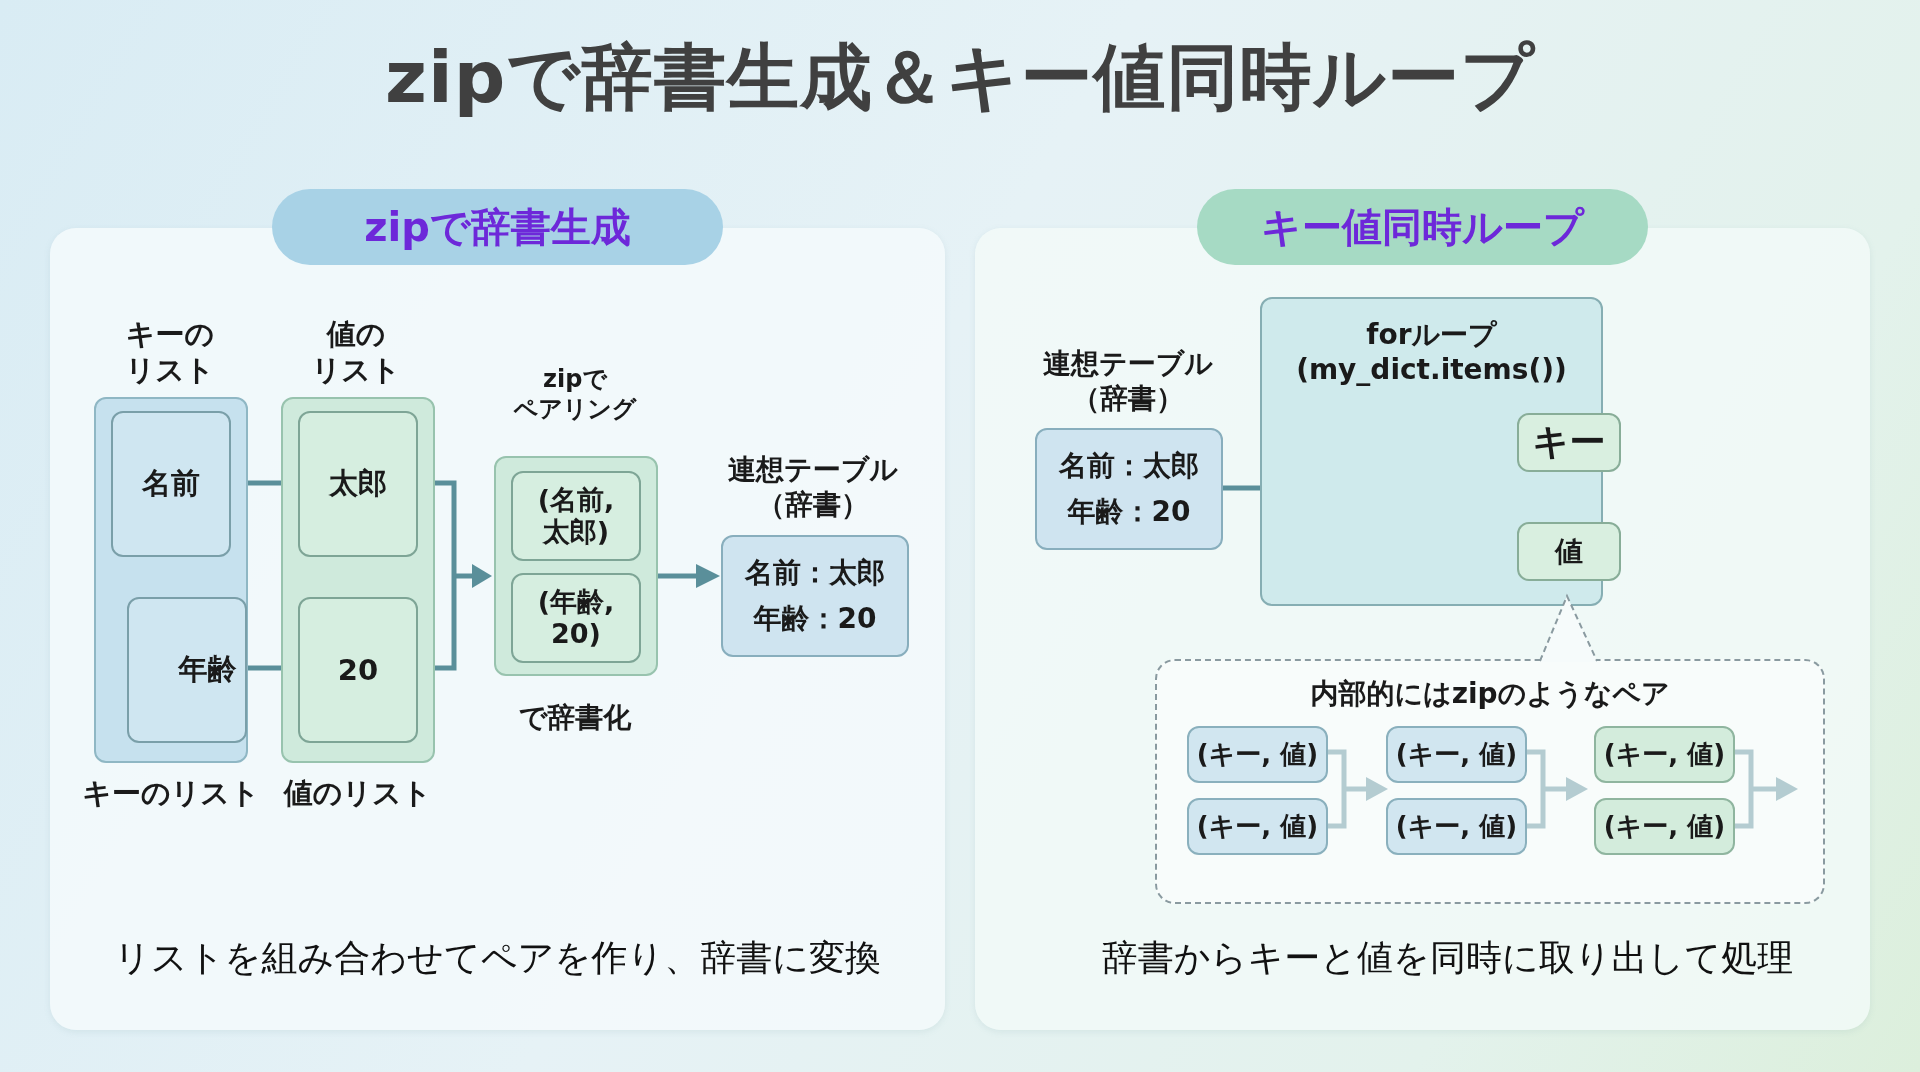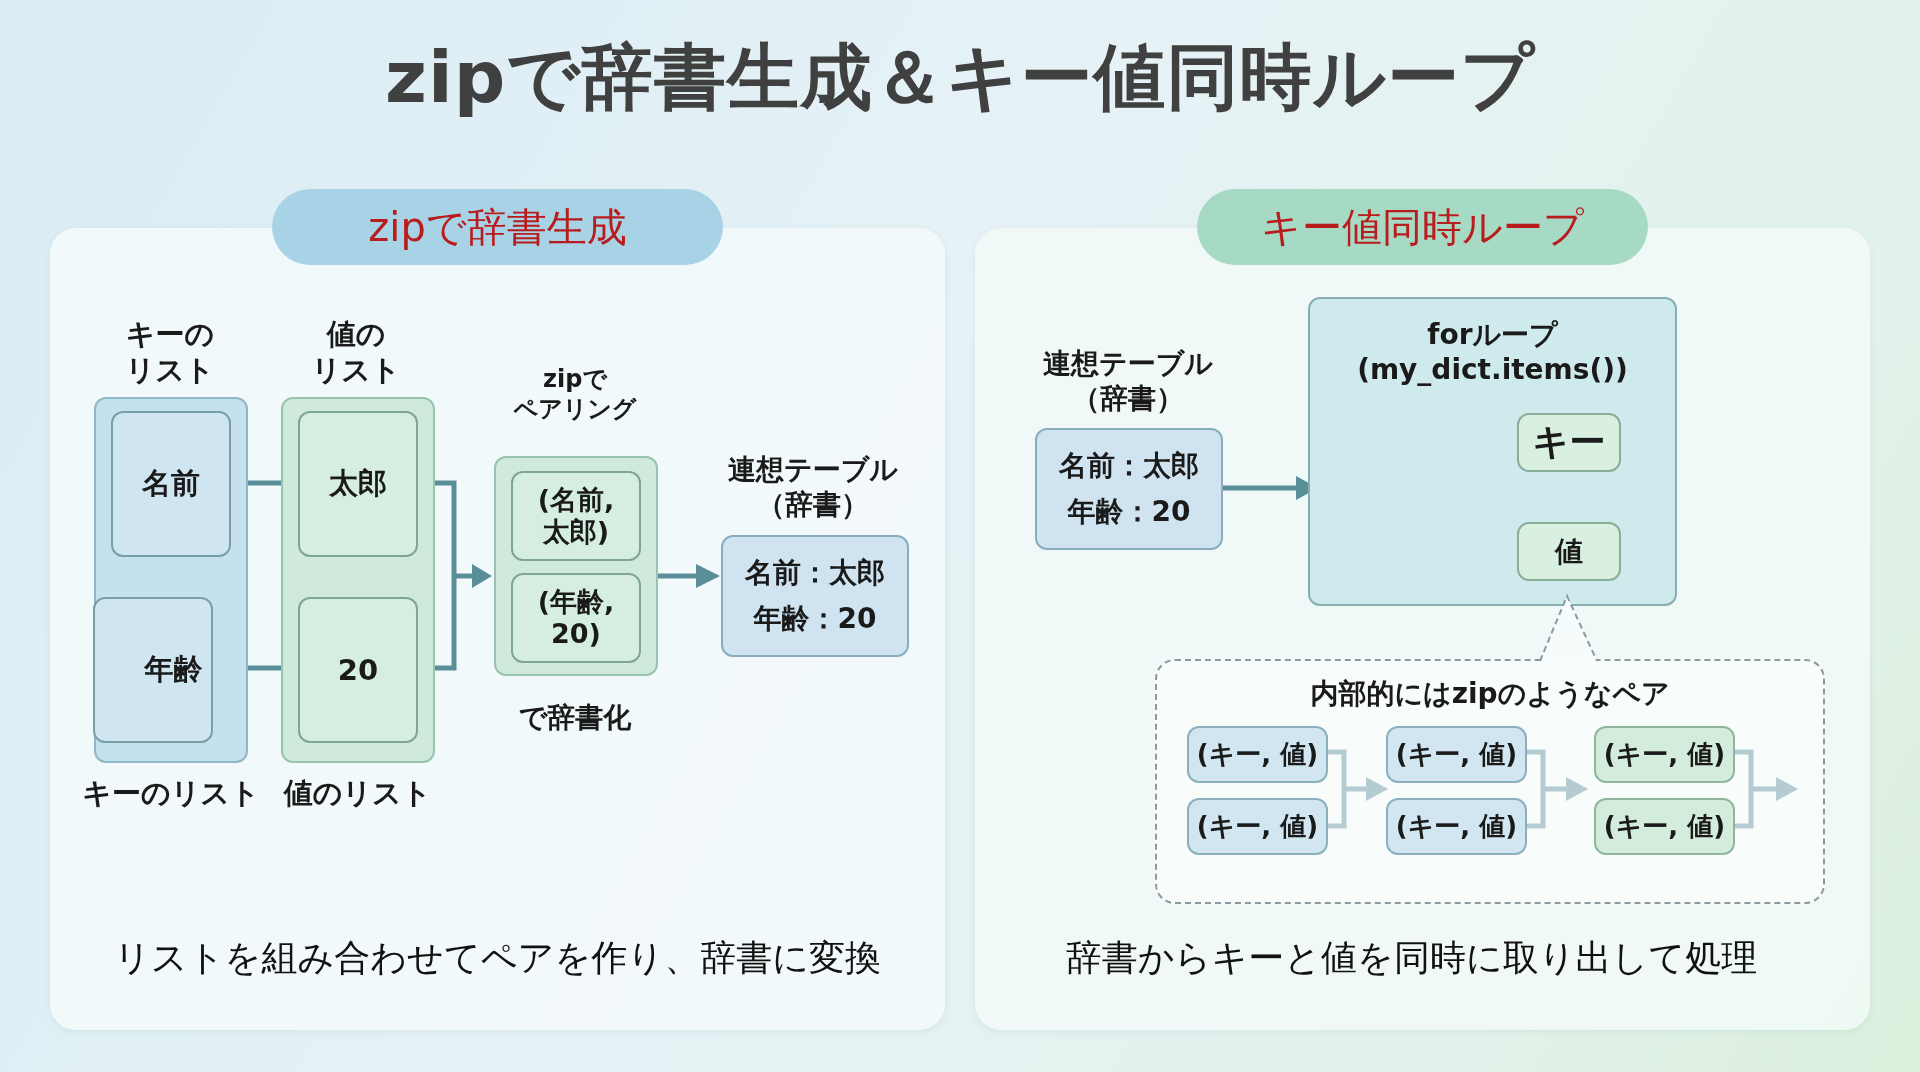--- a/index.html
+++ b/index.html
@@ -17,21 +17,21 @@
   .panel {
     top:228px; width:895px; height:802px; border-radius:26px;
     background: rgba(244,250,252,0.85);
     box-shadow: 0 2px 6px rgba(120,160,170,0.15);
   }
   .panel.left { left:50px; }
   .panel.right { left:975px; background: rgba(242,250,248,0.85); }
   .pill {
     top:189px; width:451px; height:76px; border-radius:38px;
     display:flex; align-items:center; justify-content:center;
-    font-size:40px; font-weight:normal; color:#b91c1c;
+    font-size:40px; font-weight:bold; color:#6d28d9;
   }
   .pill.blue { left:272px; background:#a8d2e6; }
   .pill.green { left:1197px; background:#a6dac4; }
   .lbl { font-weight:bold; text-align:center; color:#1a1a1a; line-height:1.25; }
   .box {
     border:2px solid #7ea3ab; border-radius:12px; box-sizing:border-box;
     display:flex; align-items:center; justify-content:center; flex-direction:column;
     font-weight:bold; text-align:center; color:#1a1a1a;
   }
   .outer-blue { background:#c6e1ee; border-color:#8fb7c4; }
@@ -97,21 +97,21 @@
   </g>
 </svg>
 
 <div class="abs lbl" style="left:100px;top:316px;width:140px;font-size:29px;white-space:pre-line;">キーの
 リスト</div>
 <div class="abs lbl" style="left:286px;top:316px;width:140px;font-size:29px;white-space:pre-line;">値の
 リスト</div>
 
 <div class="abs box outer-blue" style="left:94px;top:397px;width:154px;height:366px;"></div>
 <div class="abs box inner-blue" style="left:111px;top:411px;width:120px;height:146px;font-size:29px;">名前</div>
-<div class="abs box inner-blue" style="left:93px;top:597px;width:120px;height:146px;font-size:29px;padding-left:41px;">年齢</div>
+<div class="abs box inner-blue" style="left:127px;top:597px;width:120px;height:146px;font-size:29px;padding-left:41px;">年齢</div>
 
 <div class="abs box outer-green" style="left:281px;top:397px;width:154px;height:366px;"></div>
 <div class="abs box inner-green" style="left:298px;top:411px;width:120px;height:146px;font-size:29px;">太郎</div>
 <div class="abs box inner-green" style="left:298px;top:597px;width:120px;height:146px;font-size:29px;">20</div>
 
 <div class="abs lbl" style="left:76px;top:775px;width:190px;font-size:29px;">キーのリスト</div>
 <div class="abs lbl" style="left:270px;top:775px;width:175px;font-size:29px;">値のリスト</div>
 
 <div class="abs lbl" style="left:490px;top:364px;width:170px;font-size:24px;white-space:pre-line;">zipで
 ペアリング</div>
@@ -133,21 +133,21 @@
 
 <div class="abs caption" style="left:50px;top:934px;width:895px;">リストを組み合わせてペアを作り、辞書に変換</div>
 
 <div class="abs lbl" style="left:1028px;top:346px;width:200px;font-size:28px;white-space:pre-line;">連想テーブル
 （辞書）</div>
 <div class="abs box dict-box" style="left:1035px;top:428px;width:188px;height:122px;font-size:28px;gap:8px;">
   <div>名前：太郎</div>
   <div>年齢：20</div>
 </div>
 
-<div class="abs box for-box" style="left:1308px;top:297px;width:369px;height:309px;justify-content:flex-start;">
+<div class="abs box for-box" style="left:1260px;top:297px;width:343px;height:309px;justify-content:flex-start;">
   <div class="lbl" style="margin-top:18px;font-size:28px;white-space:pre-line;">forループ
 (my_dict.items())</div>
 </div>
 <div class="abs box kv-green" style="left:1517px;top:413px;width:104px;height:59px;font-size:36px;">キー</div>
 <div class="abs box kv-green" style="left:1517px;top:522px;width:104px;height:59px;font-size:28px;">値</div>
 
 <div class="abs callout"></div>
 
 <svg class="lines">
   <path d="M1540,661 L1567,596 L1597,661" fill="#f6fbfb" stroke="#8a9aa0" stroke-width="2" stroke-dasharray="6,4"></path>
@@ -156,13 +156,13 @@
 
 <div class="abs lbl" style="left:1155px;top:676px;width:670px;font-size:28px;">内部的にはzipのようなペア</div>
 
 <div class="abs box pair-blue" style="left:1187px;top:726px;width:141px;height:57px;font-size:26px;">(キー, 値)</div>
 <div class="abs box pair-blue" style="left:1187px;top:798px;width:141px;height:57px;font-size:26px;">(キー, 値)</div>
 <div class="abs box pair-blue" style="left:1386px;top:726px;width:141px;height:57px;font-size:26px;">(キー, 値)</div>
 <div class="abs box pair-blue" style="left:1386px;top:798px;width:141px;height:57px;font-size:26px;">(キー, 値)</div>
 <div class="abs box pair-green" style="left:1594px;top:726px;width:141px;height:57px;font-size:26px;">(キー, 値)</div>
 <div class="abs box pair-green" style="left:1594px;top:798px;width:141px;height:57px;font-size:26px;">(キー, 値)</div>
 
-<div class="abs caption" style="left:964px;top:934px;width:895px;">辞書からキーと値を同時に取り出して処理</div>
+<div class="abs caption" style="left:1000px;top:934px;width:895px;">辞書からキーと値を同時に取り出して処理</div>
 
 </body></html>

